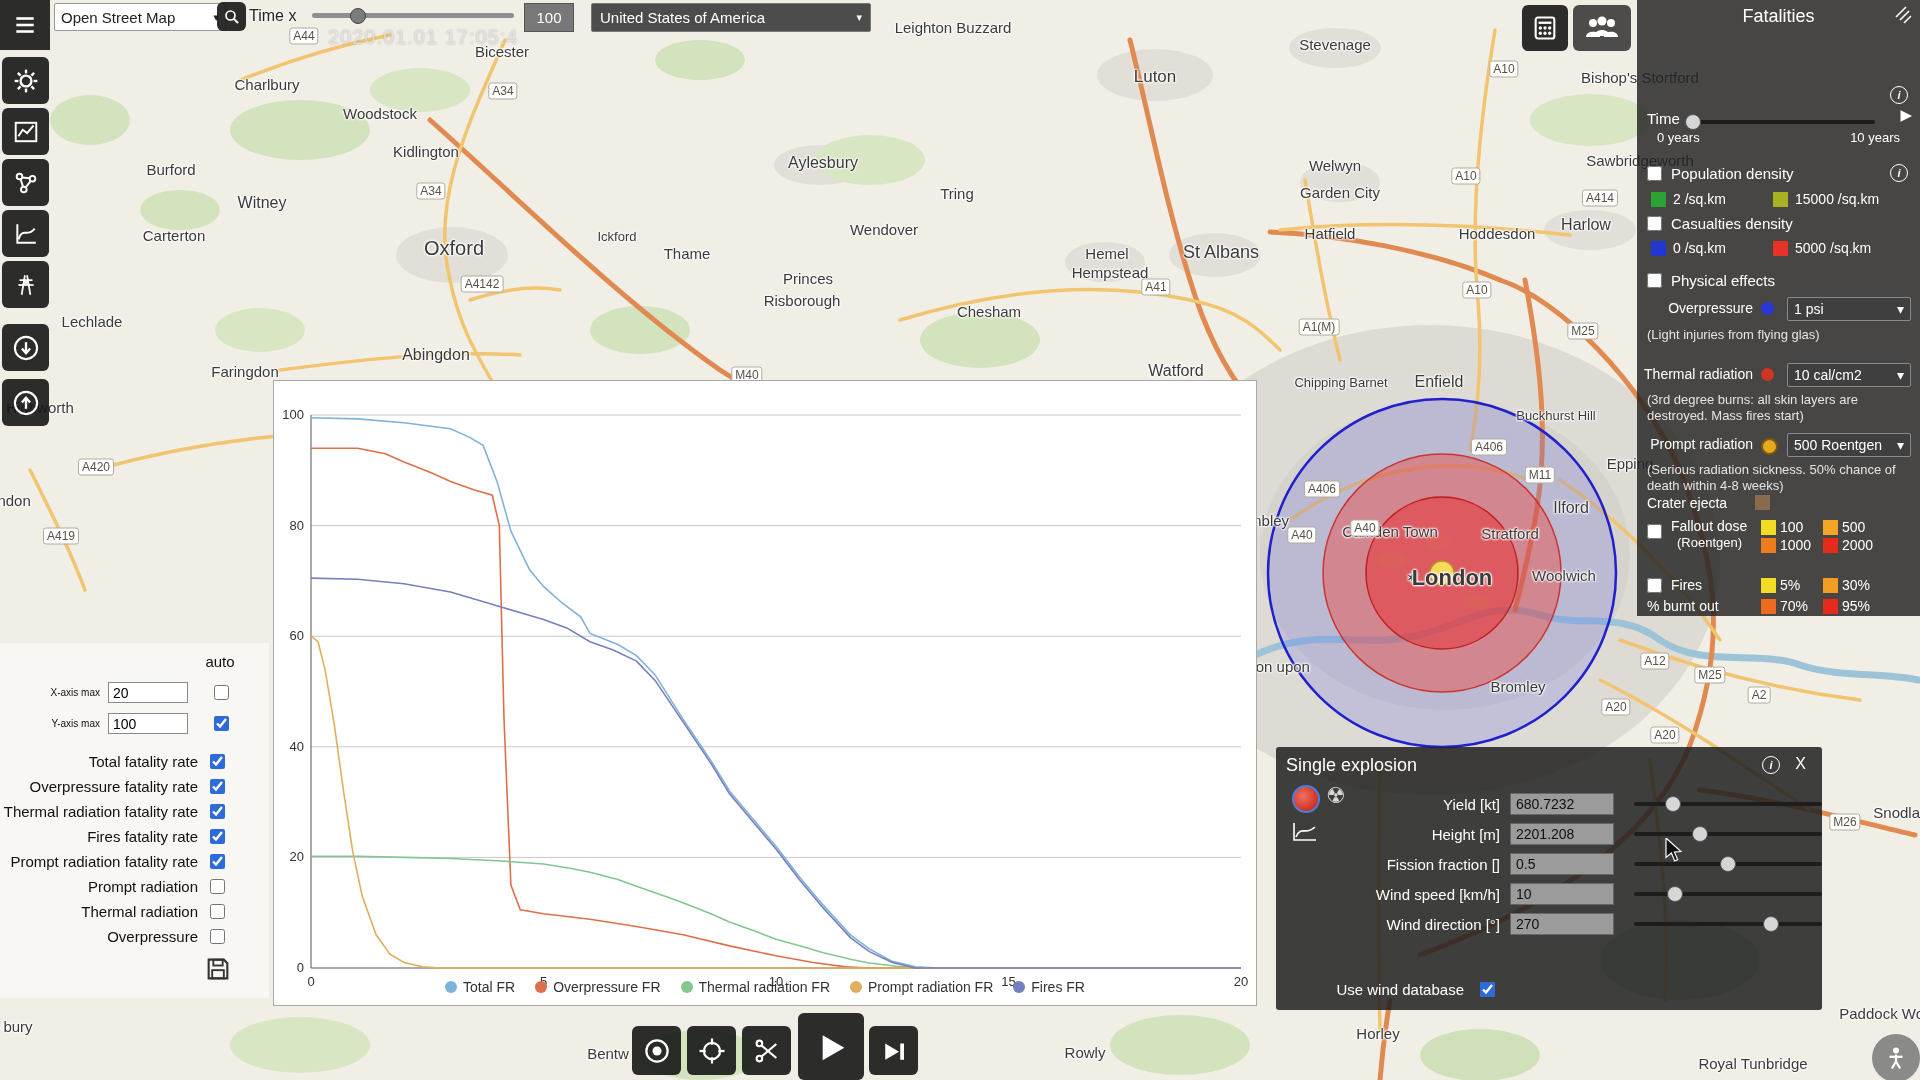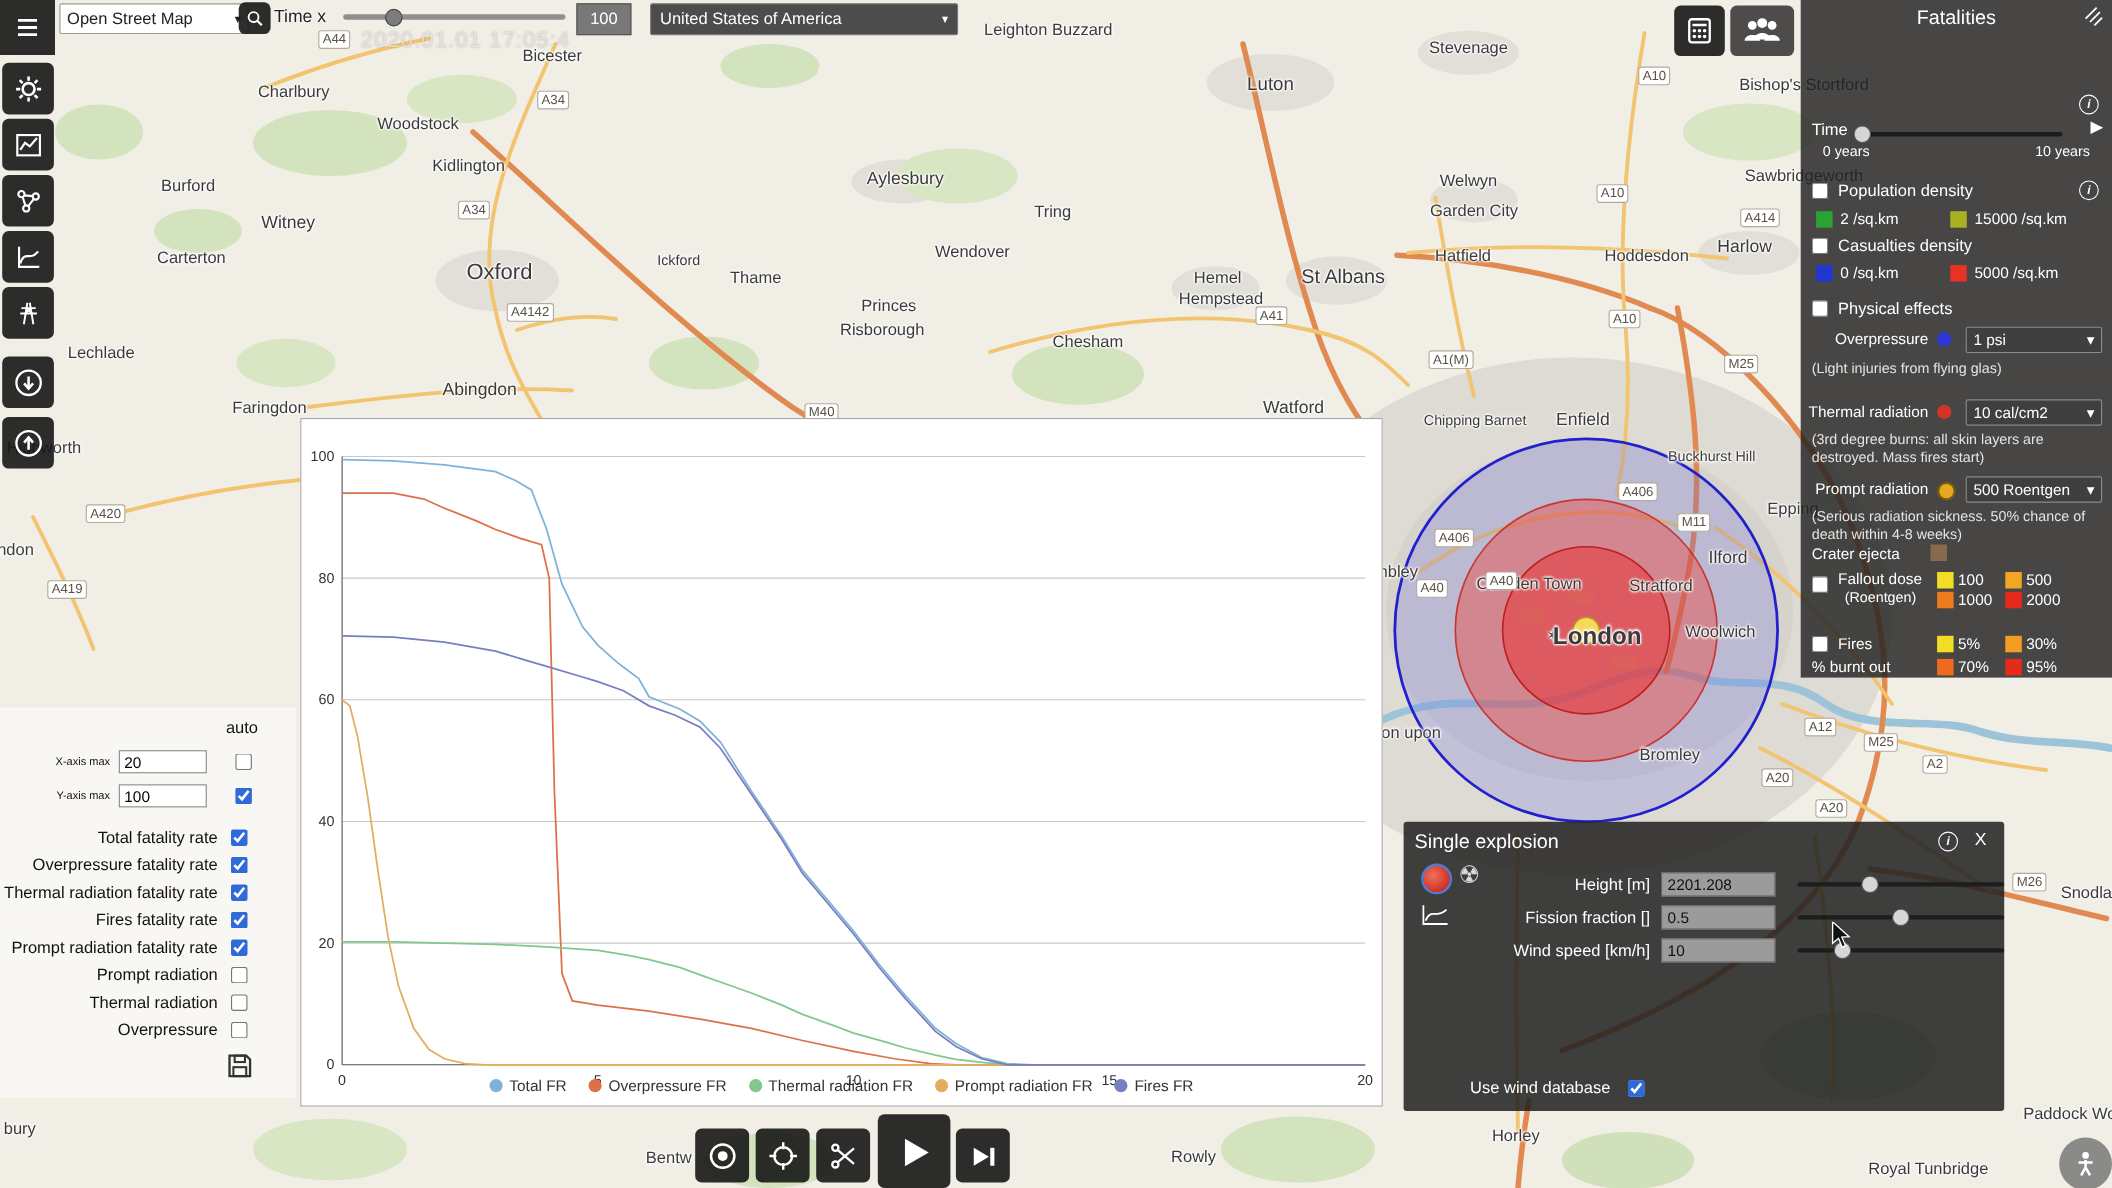--- a/index.html
+++ b/index.html
@@ -227,21 +227,21 @@
       <span class="shield" style="left: 1540px; top: 475px;">M11</span>
       <span class="shield" style="left: 1489px; top: 447px;">A406</span>
       <span class="shield" style="left: 1322px; top: 489px;">A406</span>
       <span class="shield" style="left: 1302px; top: 535px;">A40</span>
       <span class="shield" style="left: 1365px; top: 528px;">A40</span>
       <span class="shield" style="left: 1710px; top: 675px;">M25</span>
       <span class="shield" style="left: 1616px; top: 707px;">A20</span>
       <span class="shield" style="left: 1665px; top: 735px;">A20</span>
       <span class="shield" style="left: 1759px; top: 695px;">A2</span>
       <span class="shield" style="left: 1655px; top: 661px;">A12</span>
-      <span class="shield" style="left: 1845px; top: 802px;">M26</span>
+      <span class="shield" style="left: 1845px; top: 822px;">M26</span>
     </div>
 
   <div class="btn-dark" style="left:0;top:0;width:50px;height:50px;border-radius:0;">
     <svg width="26" height="26" viewBox="0 0 24 24">
       <g stroke="#fff" stroke-width="2.4">
           <line x1="4" y1="6" x2="20" y2="6"></line>
           <line x1="4" y1="12" x2="20" y2="12"></line>
           <line x1="4" y1="18" x2="20" y2="18"></line>
         </g>
     </svg>
@@ -563,20 +563,28 @@
     <div class="abs" style="left:16px;top:38px;width:24px;height:24px;border-radius:50%;border:2.5px solid #4a7fe0;background:radial-gradient(circle at 9px 9px,#f07060,#c01808);"></div>
     <span class="abs" style="left:50px;top:36px;font-size:22px;color:#d8d8d8;">☢</span>
     <div class="abs" style="left:16px;top:74px;">
       <svg width="26" height="22" viewBox="0 0 26 22">
           <polyline points="2,2 2,19 24,19" stroke="#fff" stroke-width="1.6" fill="none"></polyline>
       <path d="M4,16 C9,4 14,15 23,6" stroke="#fff" stroke-width="1.6" fill="none"></path>
         </svg>
     </div>
     <div id="exp-fields" style="padding-top:42px;">
         <div class="exp-row">
+          <span class="lab">Yield [kt]</span>
+          <input type="text" value="680.7232" style="">
+          <div class="exp-slider">
+            <div class="track-dark" style="left: 0px; right: 0px; top: 8px;"></div>
+            <span class="thumb" style="left: 21%; top: 10px;"></span>
+          </div>
+        </div>
+        <div class="exp-row">
           <span class="lab">Height [m]</span>
           <input type="text" value="2201.208" style="">
           <div class="exp-slider">
             <div class="track-dark" style="left: 0px; right: 0px; top: 8px;"></div>
             <span class="thumb" style="left: 35%; top: 10px;"></span>
           </div>
         </div>
         <div class="exp-row">
           <span class="lab">Fission fraction []</span>
           <input type="text" value="0.5" style="">
@@ -584,20 +592,28 @@
             <div class="track-dark" style="left: 0px; right: 0px; top: 8px;"></div>
             <span class="thumb" style="left: 50%; top: 10px;"></span>
           </div>
         </div>
         <div class="exp-row">
           <span class="lab">Wind speed [km/h]</span>
           <input type="text" value="10" style="">
           <div class="exp-slider">
             <div class="track-dark" style="left: 0px; right: 0px; top: 8px;"></div>
             <span class="thumb" style="left: 22%; top: 10px;"></span>
+          </div>
+        </div>
+        <div class="exp-row">
+          <span class="lab">Wind direction [°]</span>
+          <input type="text" value="270" style="">
+          <div class="exp-slider">
+            <div class="track-dark" style="left: 0px; right: 0px; top: 8px;"></div>
+            <span class="thumb" style="left: 73%; top: 10px;"></span>
           </div>
         </div>
       </div>
     <span class="abs" style="left:60px;top:234px;width:128px;text-align:right;font-size:15px;">Use wind database</span>
     <input type="checkbox" class="abs" style="left: 204px; top: 235px;" checked="">
   </div>
 
   <div class="btn-dark" style="left:632px;top:1026px;width:49px;height:49px;">
     <svg width="30" height="30" viewBox="0 0 24 24">
       <circle cx="12" cy="12" r="8.5" stroke="#fff" stroke-width="1.8" fill="none"></circle>

